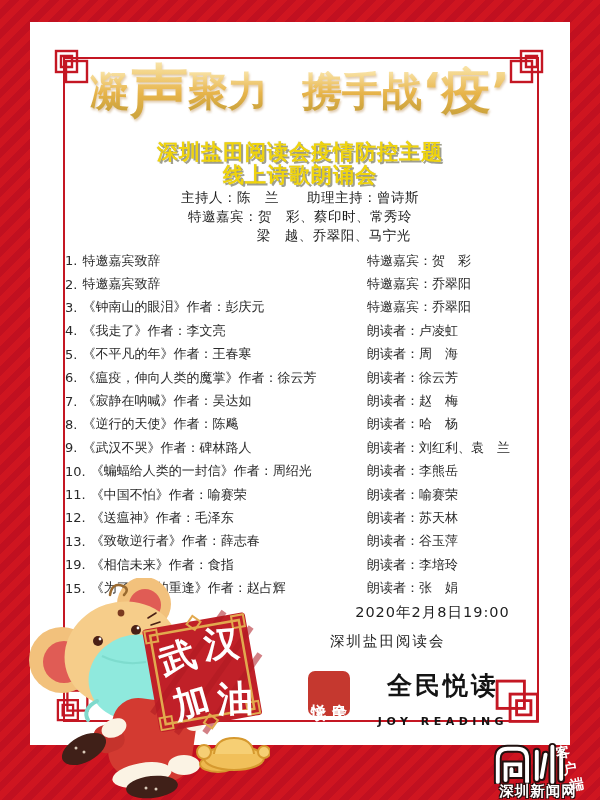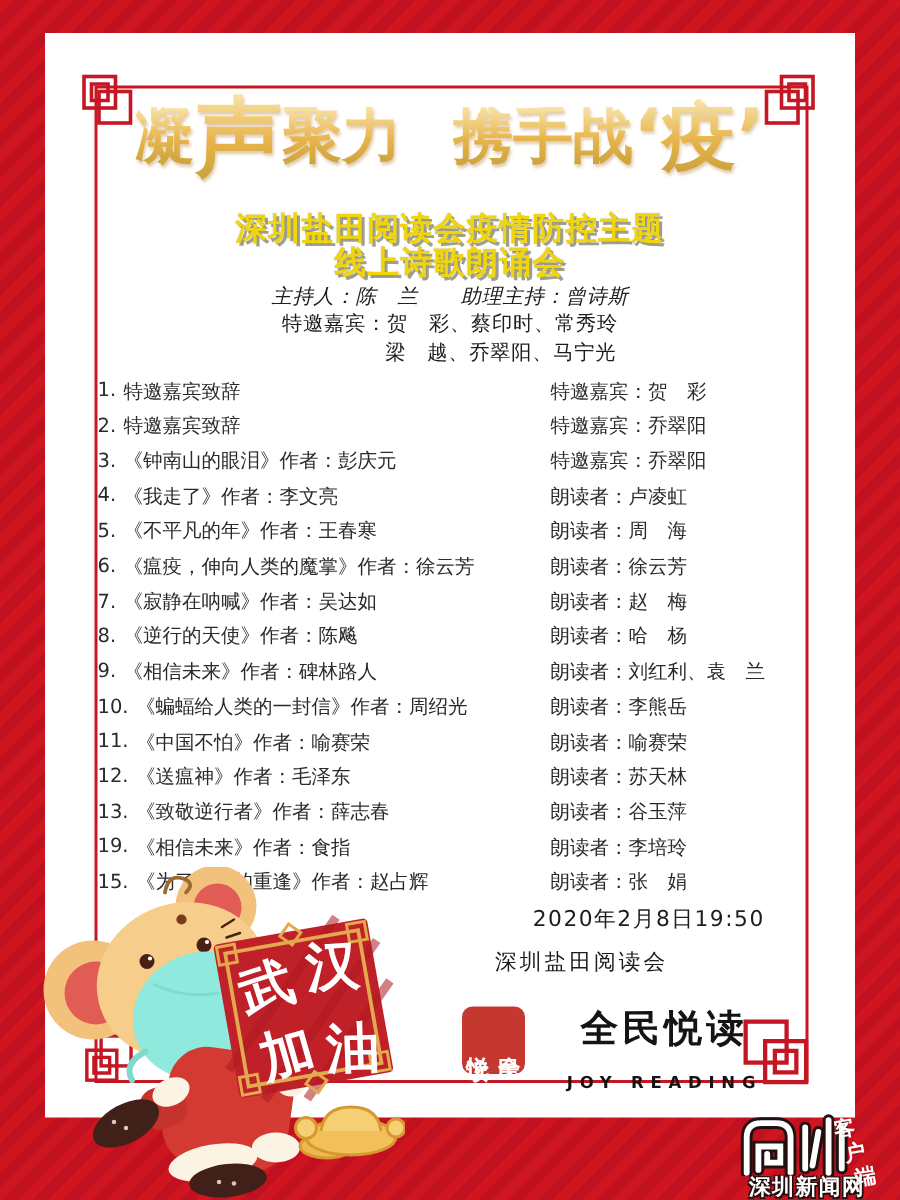--- a/index.html
+++ b/index.html
@@ -23,21 +23,21 @@
   .t-gap{width:34px;}
   
   .subtitle{position:absolute;left:0;width:600px;text-align:center;font-weight:700;
     font-size:21px;color:#f0d40c;letter-spacing:1px;
     text-shadow:2px 2px 0 rgba(95,95,70,.6),0 0 1px rgba(120,120,90,.5);}
   .sub1{top:138px;}
   .sub2{top:161px;}
   
   .credit-line{position:absolute;left:0;width:600px;text-align:center;
     font-size:13.5px;color:#1d1d1d;letter-spacing:.5px;}
-  .host{top:189px;font-style:italic;}
+  .host{top:189px;}
   .guests-wrap{position:absolute;left:0;top:207px;width:600px;text-align:center;}
   .guests{display:inline-block;text-align:center;font-size:13.5px;color:#1d1d1d;
     letter-spacing:.5px;line-height:19px;}
   .g2{padding-left:5em;}
   
   .plist{position:absolute;left:65px;top:249px;width:478px;}
   .p-row{display:flex;align-items:center;height:23.4px;font-size:13px;color:#2a2a2a;}
   .p-left{flex:1;display:flex;align-items:center;}
   .p-num{margin-right:5px;}
   .p-credit{width:176px;}
@@ -186,21 +186,21 @@
       <div class="p-row">
         <span class="p-left">
           <span class="p-num">8.</span>
           <span class="p-item">《逆行的天使》作者：陈飚</span>
         </span>
         <span class="p-credit">朗读者：哈　杨</span>
       </div>
       <div class="p-row">
         <span class="p-left">
           <span class="p-num">9.</span>
-          <span class="p-item">《相信未来》作者：碑林路人</span>
+          <span class="p-item">《武汉不哭》作者：碑林路人</span>
         </span>
         <span class="p-credit">朗读者：刘红利、袁　兰</span>
       </div>
       <div class="p-row">
         <span class="p-left">
           <span class="p-num">10.</span>
           <span class="p-item">《蝙蝠给人类的一封信》作者：周绍光</span>
         </span>
         <span class="p-credit">朗读者：李熊岳</span>
       </div>
@@ -234,21 +234,21 @@
       </div>
       <div class="p-row">
         <span class="p-left">
           <span class="p-num">15.</span>
           <span class="p-item">《为了春天的重逢》作者：赵占辉</span>
         </span>
         <span class="p-credit">朗读者：张　娟</span>
       </div>
     </div>
 
-  <div class="f-datetime">2020年2月8日19:50</div>
+  <div class="f-datetime">2020年2月8日19:00</div>
   <div class="f-organizer">深圳盐田阅读会</div>
 
   <div class="seal">
     <div class="seal-col">悦读</div>
     <div class="seal-col">全民</div>
   </div>
   <div class="brand-text">
     <div class="brand-cn">全民悦读</div>
     <div class="brand-en">JOY READING</div>
   </div>

